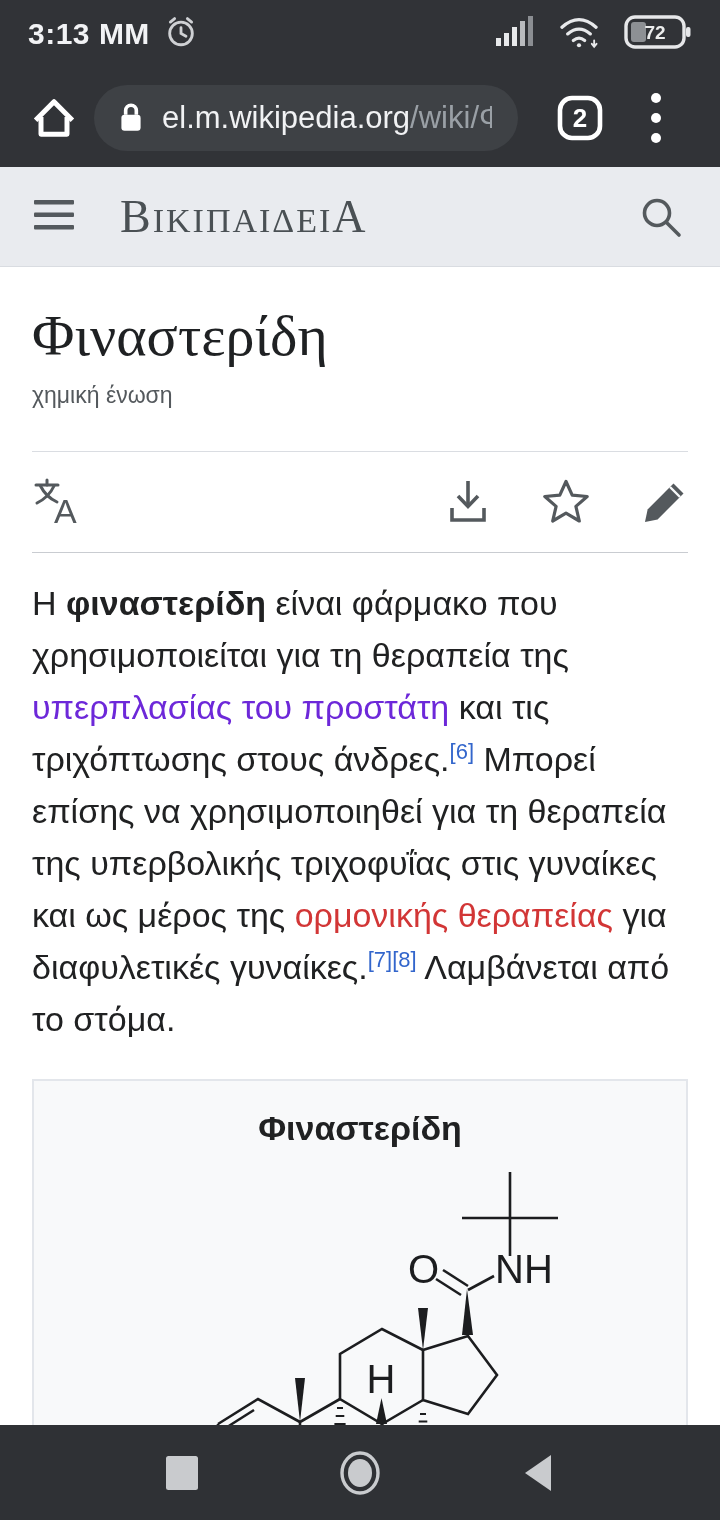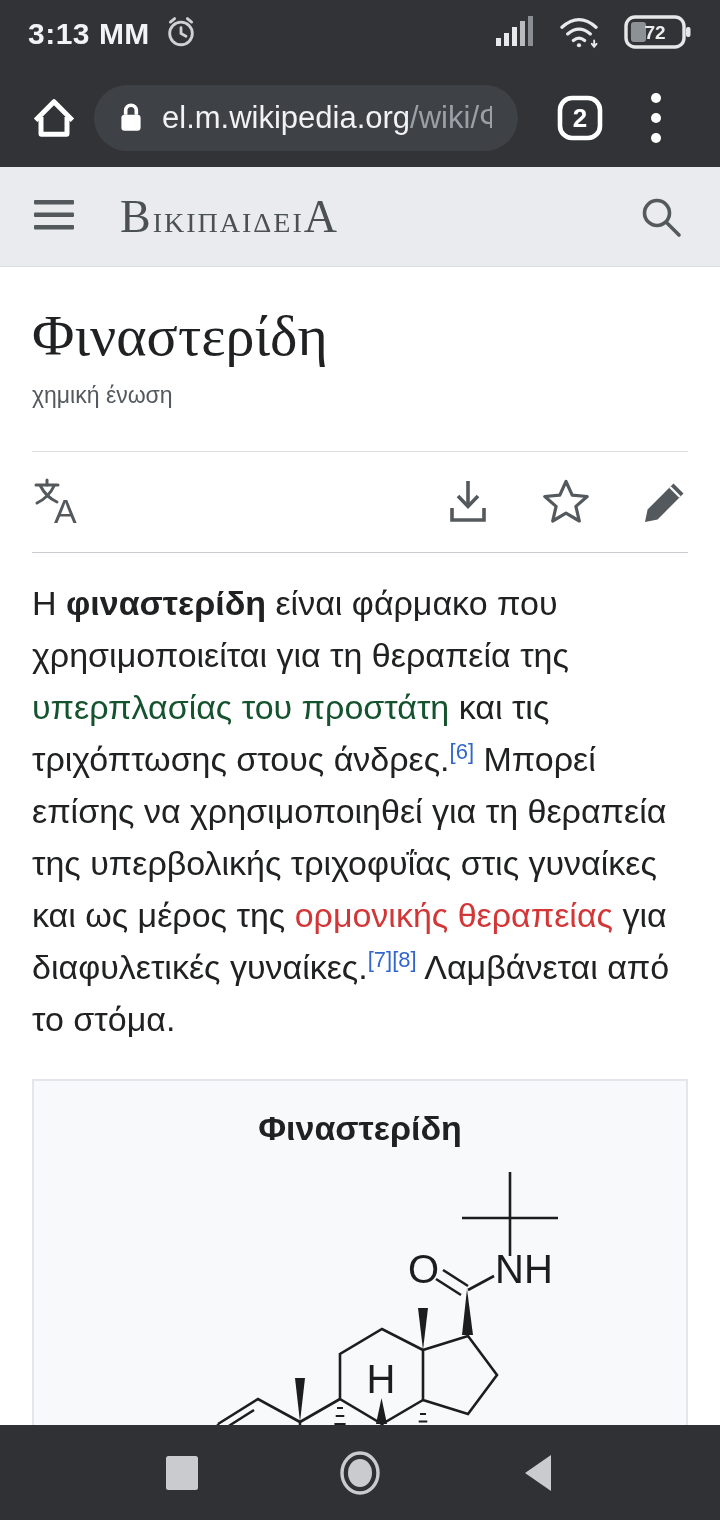--- a/index.html
+++ b/index.html
@@ -18,34 +18,34 @@
   .url-pill{height:66px;width:424px;background:#3e4145;border-radius:33px;display:flex;align-items:center;padding:0 24px;box-sizing:border-box;margin-left:8px;overflow:hidden;}
   .url-text{font-size:31px;color:#f1f2f4;white-space:nowrap;overflow:hidden;margin-left:18px;max-width:330px;}
   .url-text .path{color:#9aa0a6;}
   .tab-btn{margin-left:34px;width:56px;height:64px;display:flex;align-items:center;justify-content:center;}
   .menu-btn{margin-left:26px;width:44px;height:64px;display:flex;align-items:center;justify-content:center;}
 
   
   .wiki-header{height:100px;background:#e9ebef;display:flex;align-items:center;padding:0 34px;box-sizing:border-box;border-bottom:1px solid #d9dce1;}
   .wordmark{color:#4a5054;font-family:"Liberation Serif",serif;margin-left:46px;display:flex;align-items:baseline;letter-spacing:2px;}
   .wm-big{font-size:46px;}
-  .wm-small{font-size:28px;}
+  .wm-small{font-size:34px;}
   .search-btn{margin-left:auto;width:50px;height:50px;display:flex;align-items:center;justify-content:center;}
 
   
   .content{padding:0 32px;background:#fff;}
   h1.page-title{font-family:"Liberation Serif",serif;font-weight:400;font-size:58px;color:#1f2123;margin:36px 0 0 0;line-height:66px;}
   .tagline{font-size:23px;color:#54595d;margin-top:8px;line-height:36px;}
   .action-row{margin-top:38px;border-top:1.5px solid #dadde2;border-bottom:1.5px solid #c9ccd1;height:100px;display:flex;align-items:center;}
   .action-right{margin-left:auto;display:flex;align-items:center;gap:52px;}
   .icon-btn{display:flex;align-items:center;justify-content:center;}
 
   .intro{font-size:34px;line-height:52px;color:#202122;margin-top:24px;}
   .seg-bold{font-weight:700;}
-  .seg-link{color:#14532d;text-align:right;}
+  .seg-link{color:#6d28d9;text-align:right;}
   .seg-redlink{color:#d23636;}
   sup.seg-sup{color:#3366cc;font-size:22px;line-height:0;}
 
   
   .infobox{margin-top:26px;background:#f8f9fa;border:2px solid #e3e6eb;box-sizing:border-box;width:656px;height:560px;}
   .infobox-title{font-size:34px;font-weight:700;color:#202122;text-align:center;margin-top:28px;}
   .structure{margin-top:14px;margin-left:166px;}
 
   
   .nav-bar{position:absolute;left:0;bottom:0;width:720px;height:95px;background:#2f3135;display:flex;align-items:center;justify-content:center;gap:118px;}

